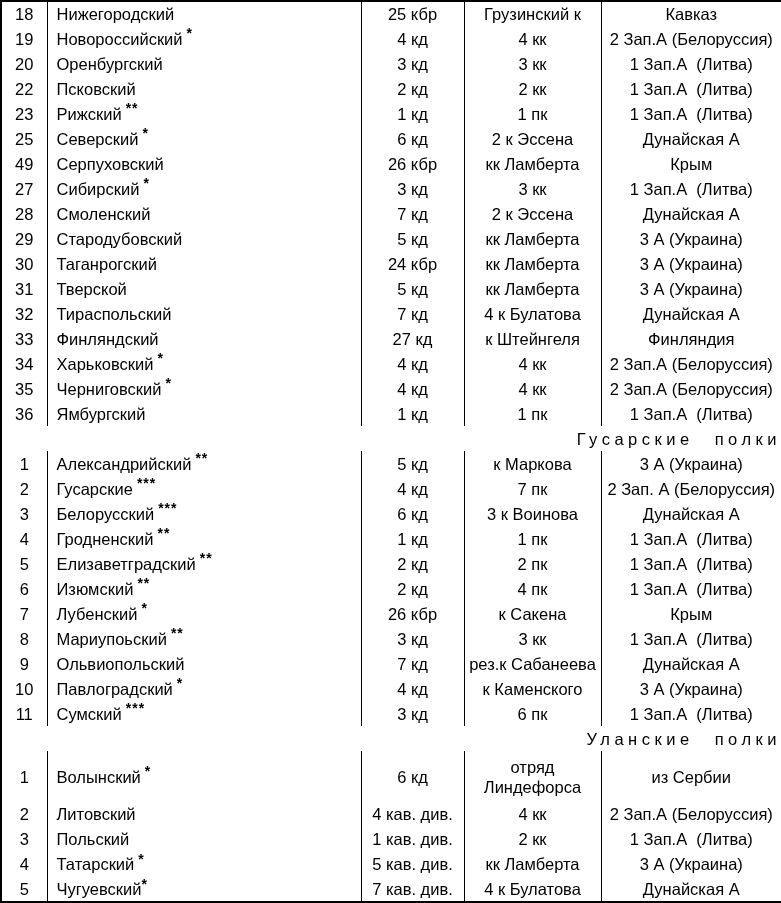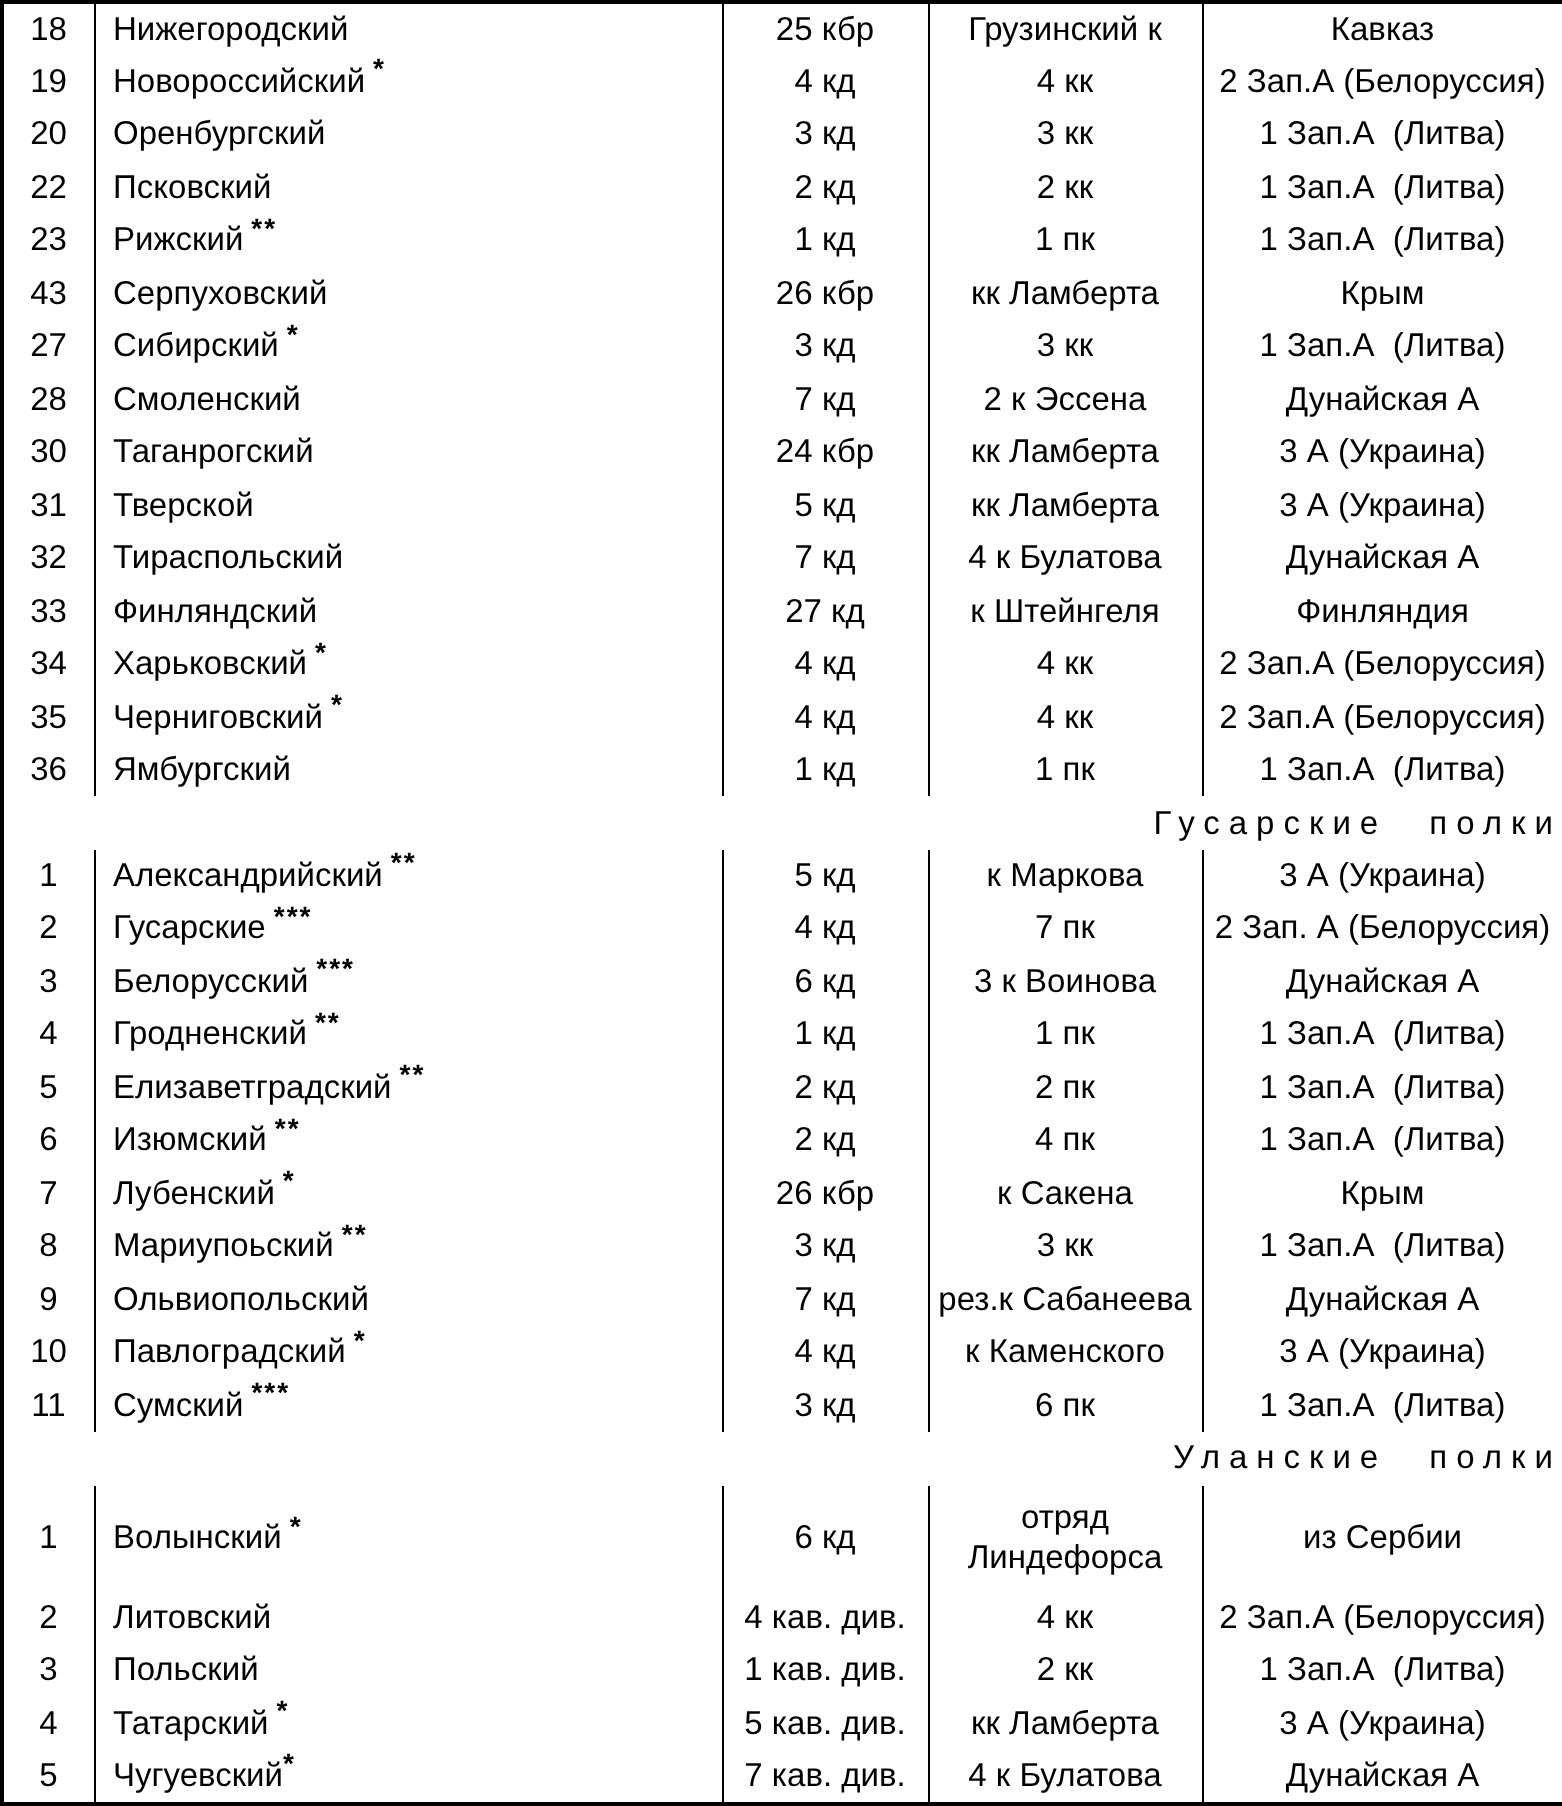--- a/index.html
+++ b/index.html
@@ -80,39 +80,53 @@
           <td class="c-army">1 Зап.А  (Литва)</td>
         </tr>
         <tr class="r">
           <td class="c-num">23</td>
           <td class="c-name"><span>Рижский</span><sup class="stars">**</sup></td>
           <td class="c-div">1 кд</td>
           <td class="c-corps">1 пк</td>
           <td class="c-army">1 Зап.А  (Литва)</td>
         </tr>
         <tr class="r">
-          <td class="c-num">43</td>
+          <td class="c-num">25</td>
+          <td class="c-name"><span>Северский</span><sup class="stars">*</sup></td>
+          <td class="c-div">6 кд</td>
+          <td class="c-corps">2 к Эссена</td>
+          <td class="c-army">Дунайская А</td>
+        </tr>
+        <tr class="r">
+          <td class="c-num">49</td>
           <td class="c-name"><span>Серпуховский</span><sup class="stars"></sup></td>
           <td class="c-div">26 кбр</td>
           <td class="c-corps">кк Ламберта</td>
           <td class="c-army">Крым</td>
         </tr>
         <tr class="r">
           <td class="c-num">27</td>
           <td class="c-name"><span>Сибирский</span><sup class="stars">*</sup></td>
           <td class="c-div">3 кд</td>
           <td class="c-corps">3 кк</td>
           <td class="c-army">1 Зап.А  (Литва)</td>
         </tr>
         <tr class="r">
           <td class="c-num">28</td>
           <td class="c-name"><span>Смоленский</span><sup class="stars"></sup></td>
           <td class="c-div">7 кд</td>
           <td class="c-corps">2 к Эссена</td>
           <td class="c-army">Дунайская А</td>
+        </tr>
+        <tr class="r">
+          <td class="c-num">29</td>
+          <td class="c-name"><span>Стародубовский</span><sup class="stars"></sup></td>
+          <td class="c-div">5 кд</td>
+          <td class="c-corps">кк Ламберта</td>
+          <td class="c-army">3 А (Украина)</td>
         </tr>
         <tr class="r">
           <td class="c-num">30</td>
           <td class="c-name"><span>Таганрогский</span><sup class="stars"></sup></td>
           <td class="c-div">24 кбр</td>
           <td class="c-corps">кк Ламберта</td>
           <td class="c-army">3 А (Украина)</td>
         </tr>
         <tr class="r">
           <td class="c-num">31</td>

